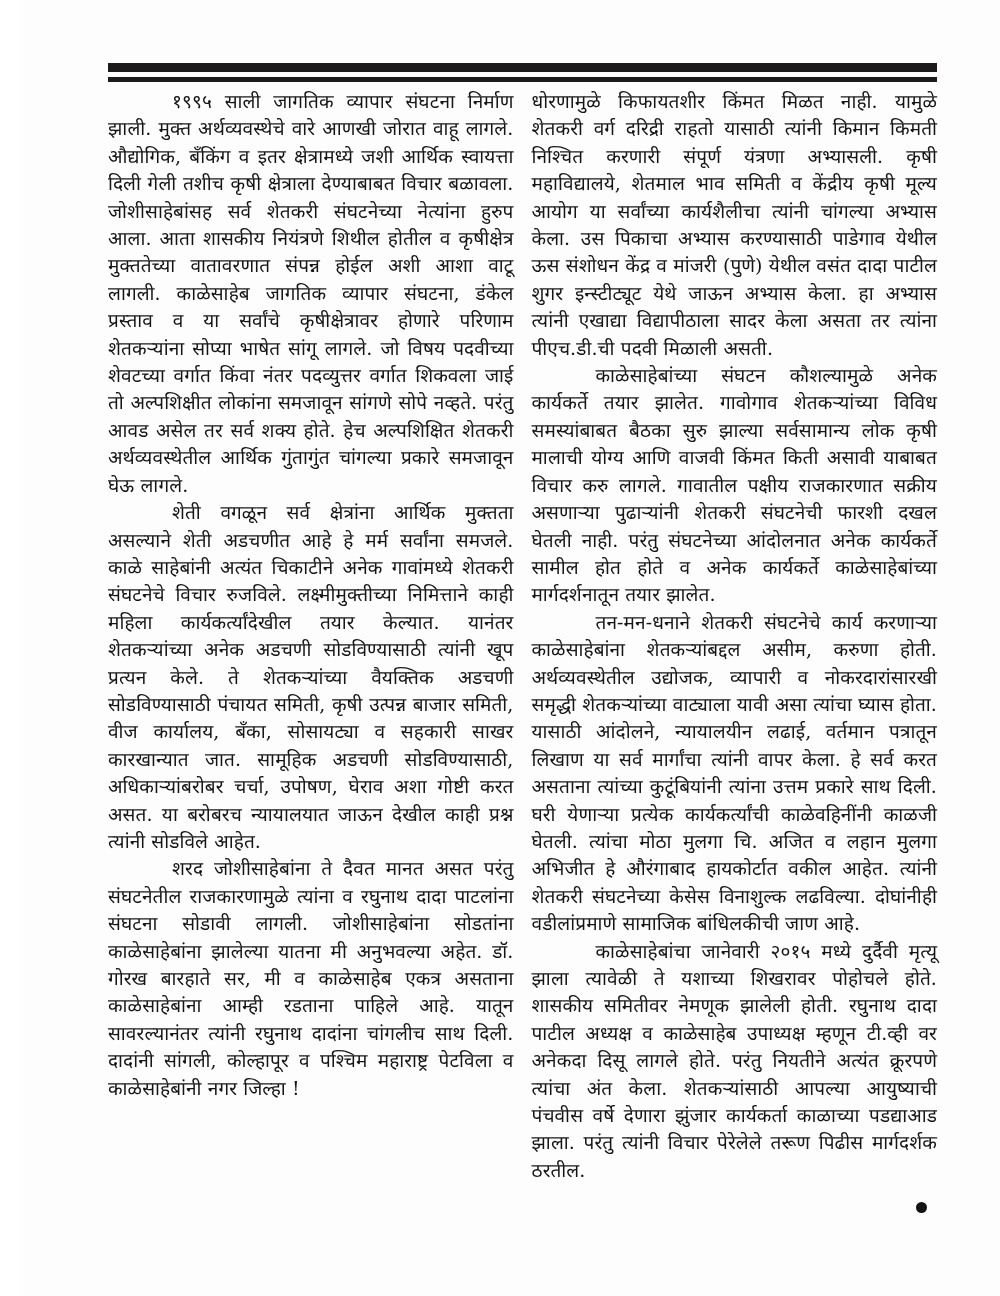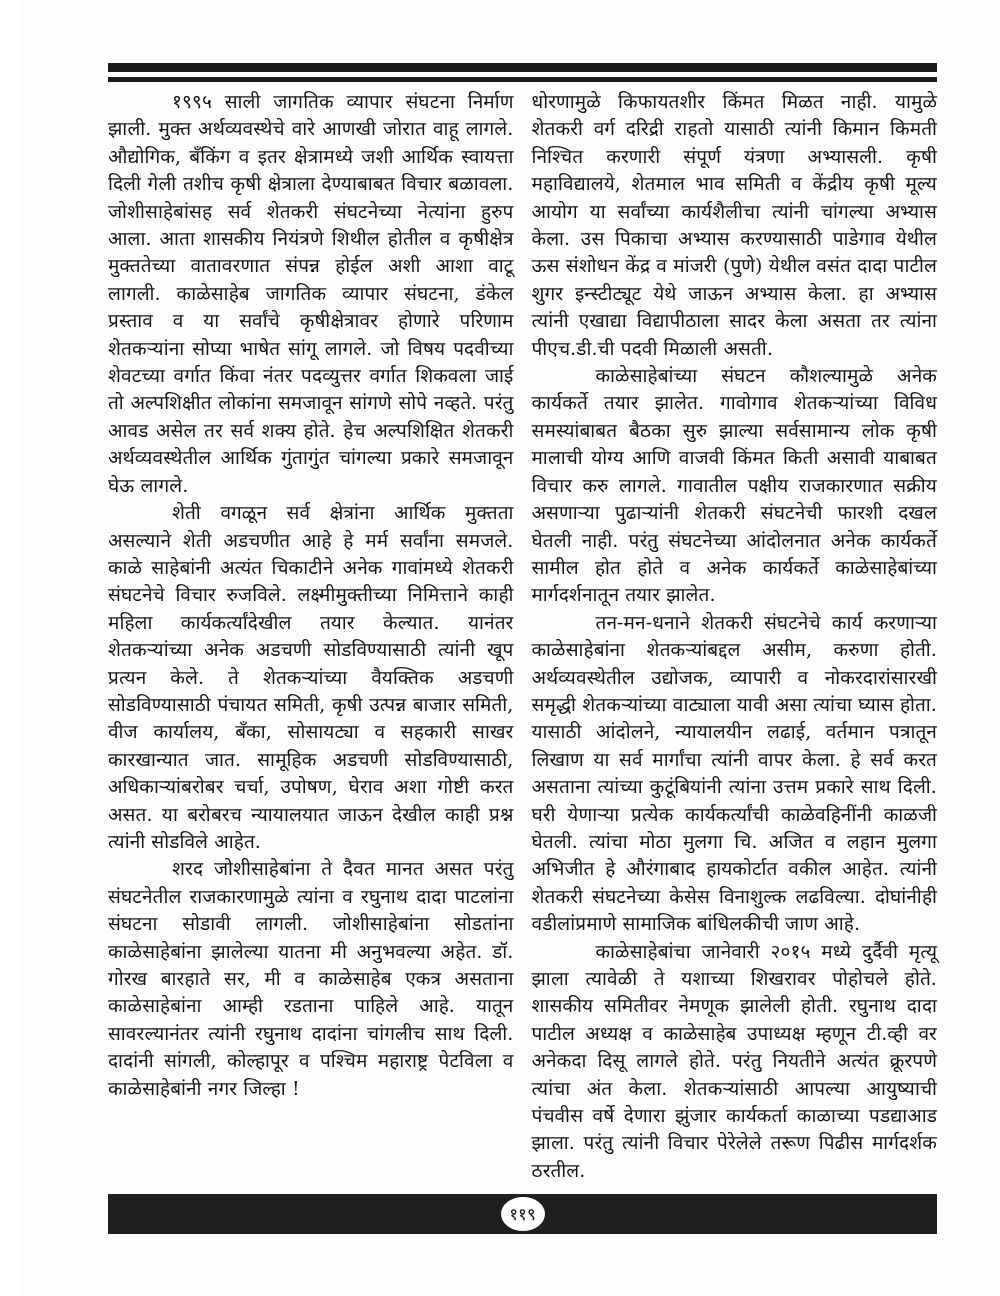--- a/index.html
+++ b/index.html
@@ -89,19 +89,14 @@
       <p class="para">काळेसाहेबांच्या संघटन कौशल्यामुळे अनेक कार्यकर्ते तयार झालेत. गावोगाव शेतकऱ्यांच्या विविध समस्यांबाबत बैठका सुरु झाल्या सर्वसामान्य लोक कृषी मालाची योग्य आणि वाजवी किंमत किती असावी याबाबत विचार करु लागले. गावातील पक्षीय राजकारणात सक्रीय असणाऱ्या पुढाऱ्यांनी शेतकरी संघटनेची फारशी दखल घेतली नाही. परंतु संघटनेच्या आंदोलनात अनेक कार्यकर्ते सामील होत होते व अनेक कार्यकर्ते काळेसाहेबांच्या मार्गदर्शनातून तयार झालेत.</p>
       <p class="para">तन-मन-धनाने शेतकरी संघटनेचे कार्य करणाऱ्या काळेसाहेबांना शेतकऱ्यांबद्दल असीम, करुणा होती. अर्थव्यवस्थेतील उद्योजक, व्यापारी व नोकरदारांसारखी समृद्धी शेतकऱ्यांच्या वाट्याला यावी असा त्यांचा घ्यास होता. यासाठी आंदोलने, न्यायालयीन लढाई, वर्तमान पत्रातून लिखाण या सर्व मार्गांचा त्यांनी वापर केला. हे सर्व करत असताना त्यांच्या कुटूंबियांनी त्यांना उत्तम प्रकारे साथ दिली. घरी येणाऱ्या प्रत्येक कार्यकर्त्यांची काळेवहिनींनी काळजी घेतली. त्यांचा मोठा मुलगा चि. अजित व लहान मुलगा अभिजीत हे औरंगाबाद हायकोर्टात वकील आहेत. त्यांनी शेतकरी संघटनेच्या केसेस विनाशुल्क लढविल्या. दोघांनीही वडीलांप्रमाणे सामाजिक बांधिलकीची जाण आहे.</p>
       <p class="para">काळेसाहेबांचा जानेवारी २०१५ मध्ये दुर्दैवी मृत्यू झाला त्यावेळी ते यशाच्या शिखरावर पोहोचले होते. शासकीय समितीवर नेमणूक झालेली होती. रघुनाथ दादा पाटील अध्यक्ष व काळेसाहेब उपाध्यक्ष म्हणून टी.व्ही वर अनेकदा दिसू लागले होते. परंतु नियतीने अत्यंत क्रूरपणे त्यांचा अंत केला. शेतकऱ्यांसाठी आपल्या आयुष्याची पंचवीस वर्षे देणारा झुंजार कार्यकर्ता काळाच्या पडद्याआड झाला. परंतु त्यांनी विचार पेरेलेले तरूण पिढीस मार्गदर्शक ठरतील.</p>
       <div class="end-dot-row">
         <div class="end-dot"></div>
       </div>
     </div>
 
   </div>
 
-  <div class="footer-bar">
-    <div class="page-badge">
-      <span>११९</span>
-    </div>
-  </div>
 
 </div>
 
 </body></html>

